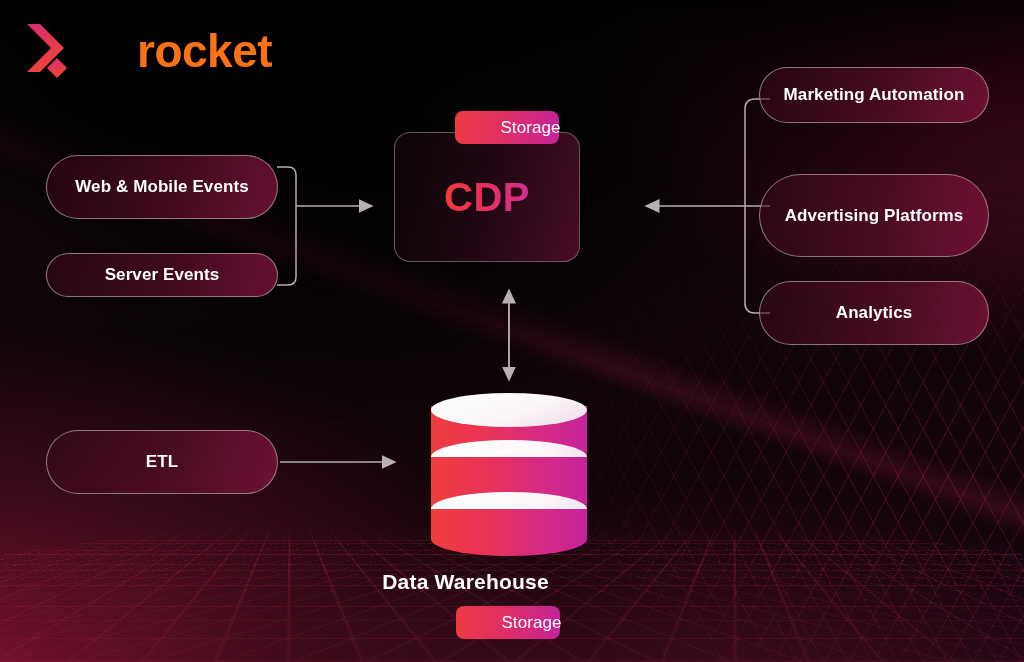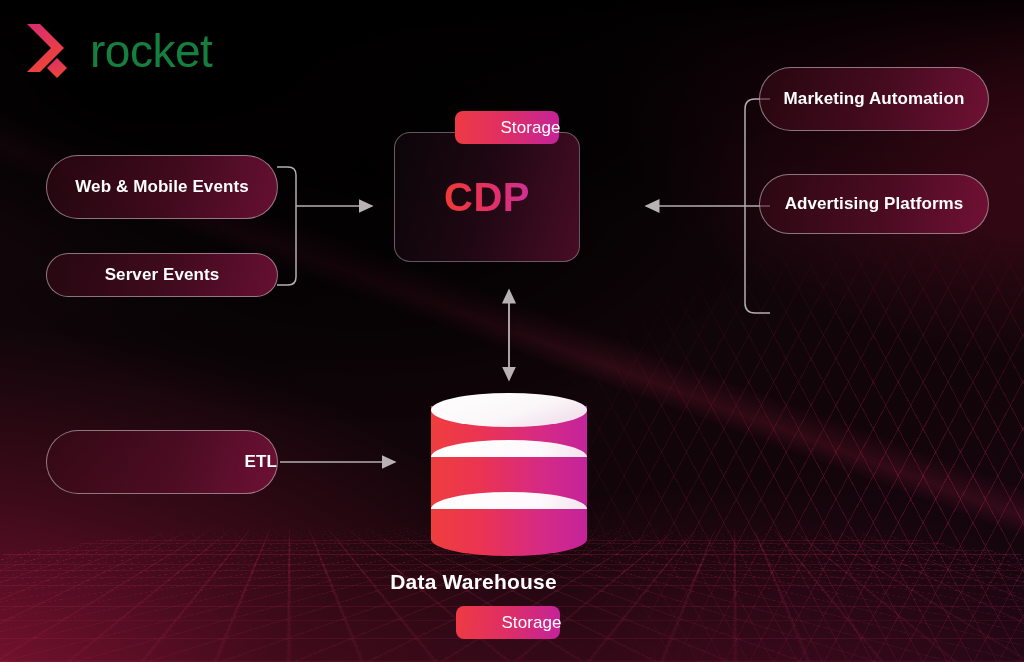--- a/index.html
+++ b/index.html
@@ -68,25 +68,26 @@
   #logo {
     position: absolute;
     left: 24px;
     top: 22px;
     display: flex;
     align-items: center;
     gap: 12px;
   }
   #logo .mark { width: 54px; height: 58px; display: block; }
   #logo .wordmark {
-    color: #15803d;
+    color: #f97316;
     font-size: 46px;
-    font-weight: 400;
+    font-weight: 700;
     letter-spacing: -0.5px;
     line-height: 1;
+    margin-left: 47px;
   }
 
   
   #wires {
     position: absolute;
     inset: 0;
     overflow: visible;
   }
 
   
@@ -153,21 +154,21 @@
   
   #db-cylinder {
     position: absolute;
     left: 429px;
     top: 392px;
     width: 160px;
     height: 165px;
   }
   #dw-title {
     position: absolute;
-    left: 12px;
+    left: 4px;
     top: 570px;
     width: 923px;
     text-align: center;
     color: #ffffff;
     font-size: 21px;
     font-weight: 700;
     letter-spacing: 0.2px;
   }
 </style>
 </head>
@@ -237,29 +238,32 @@
     </g>
   </svg>
 
   <div class="pill" style="left:46px;  top:135px; width:232px; height:64px;margin-top:20px;">
     <span>Web &amp; Mobile Events</span>
   </div>
   <div class="pill" style="left:46px;  top:253px; width:232px; height:44px;">
     <span>Server Events</span>
   </div>
 
-  <div class="pill" style="left:46px;  top:430px; width:232px; height:64px;justify-content:flex-end;">
+  <div class="pill" style="left:46px;  top:430px; width:232px; height:64px;">
     <span>ETL</span>
   </div>
 
-  <div class="pill" style="left:759px; top:67px;  width:230px; height:64px;">
+  <div class="pill" style="left:759px; top:67px;  width:230px; height:56px;">
     <span>Marketing Automation</span>
   </div>
-  <div class="pill" style="left:759px; top:174px; width:230px; height:60px;">
+  <div class="pill" style="left:759px; top:174px; width:230px; height:83px;">
     <span>Advertising Platforms</span>
+  </div>
+  <div class="pill" style="left:759px; top:281px; width:230px; height:64px;">
+    <span>Analytics</span>
   </div>
 
   <div id="cdp-box">
     <span id="cdp-label">CDP</span>
   </div>
   <div class="badge" id="cdp-storage-badge">Storage</div>
 
   <svg id="db-cylinder" viewBox="0 0 160 165">
     <defs>
       <linearGradient id="gBody" x1="0" y1="0" x2="1" y2="0">

